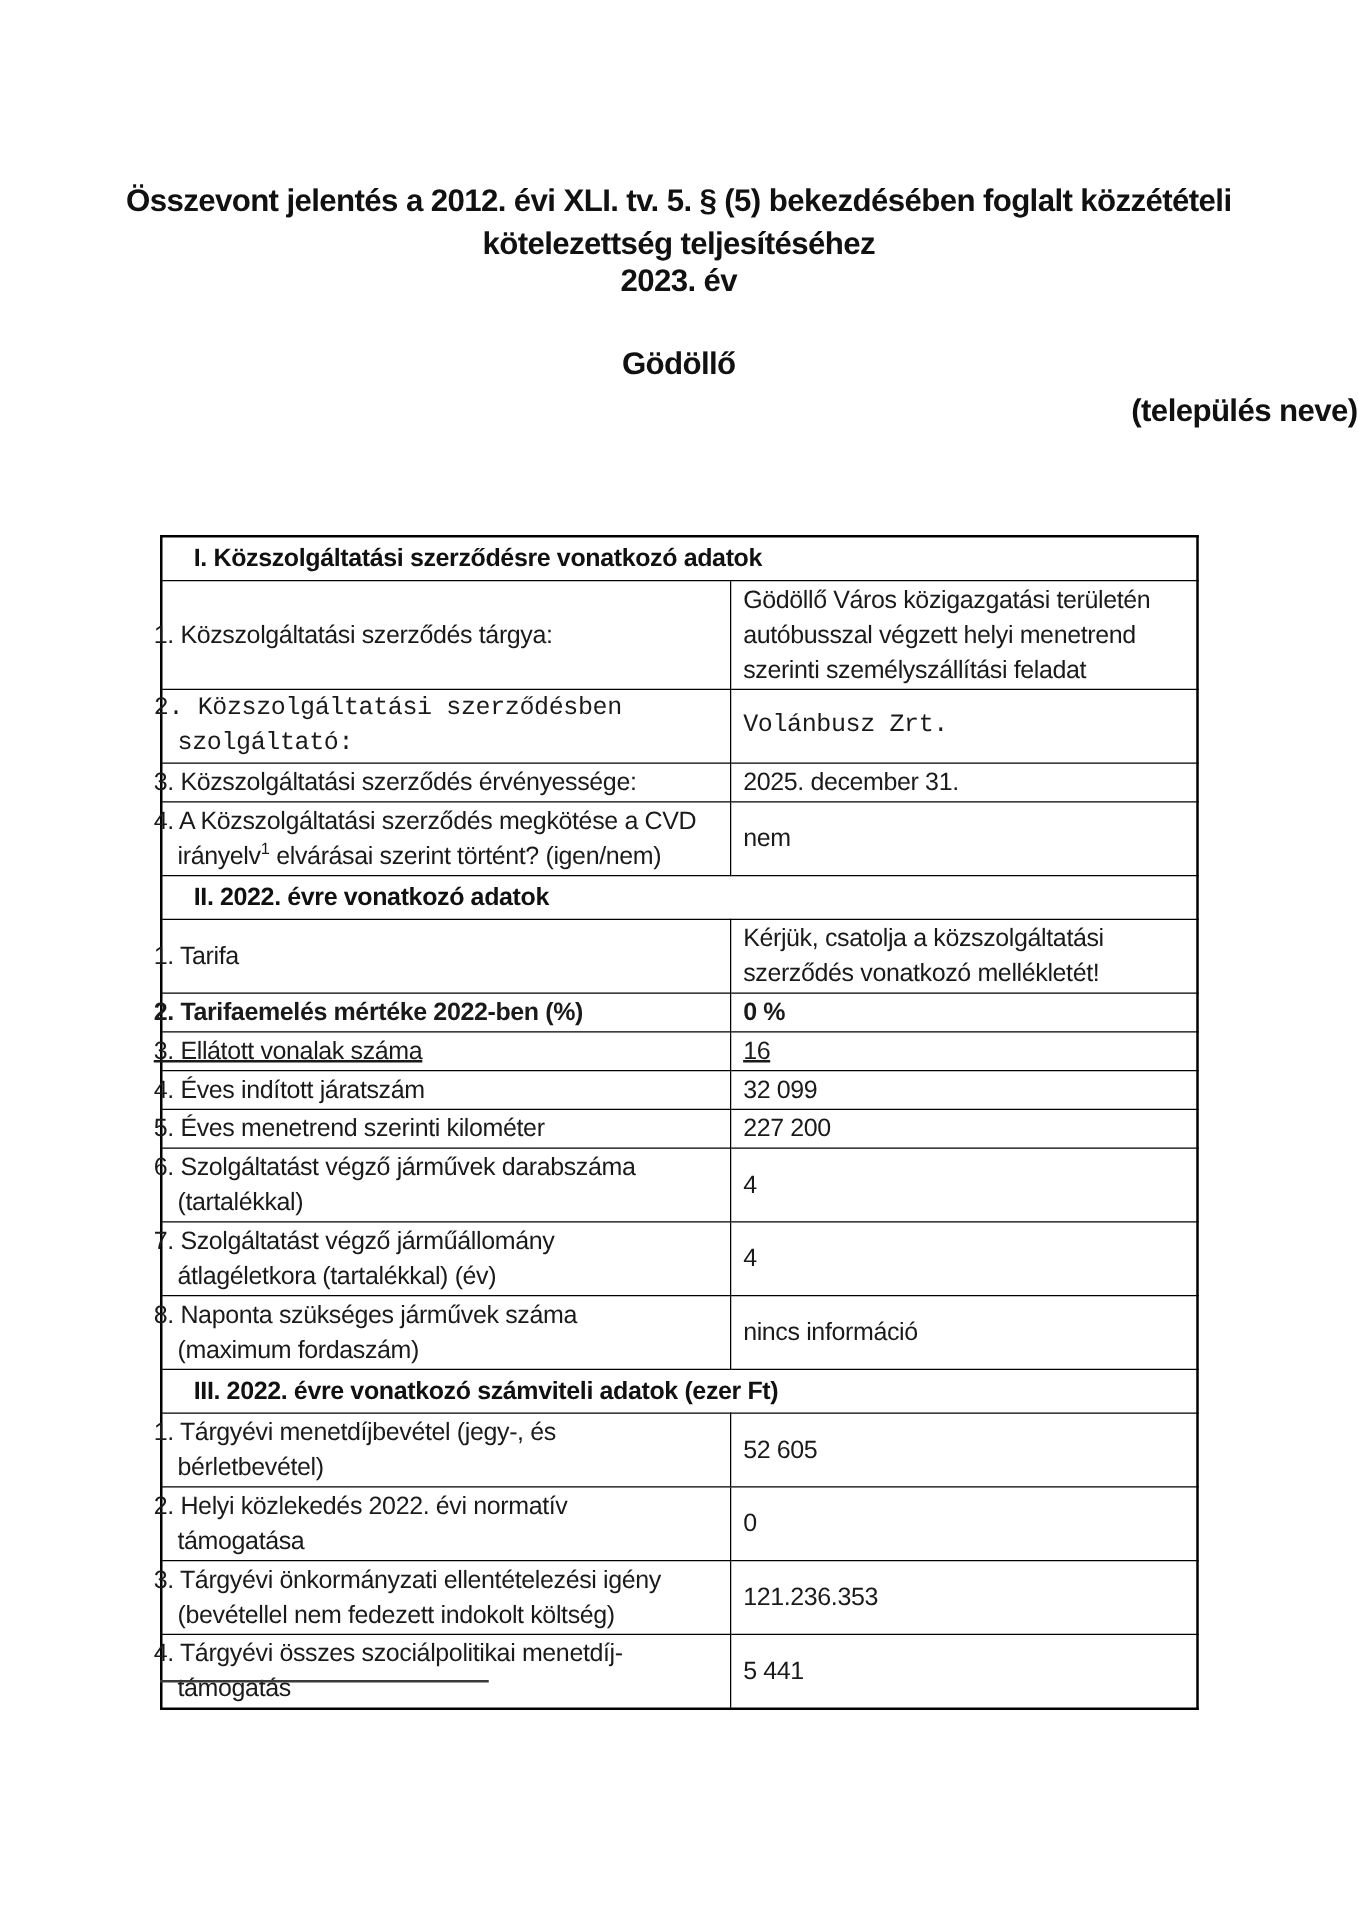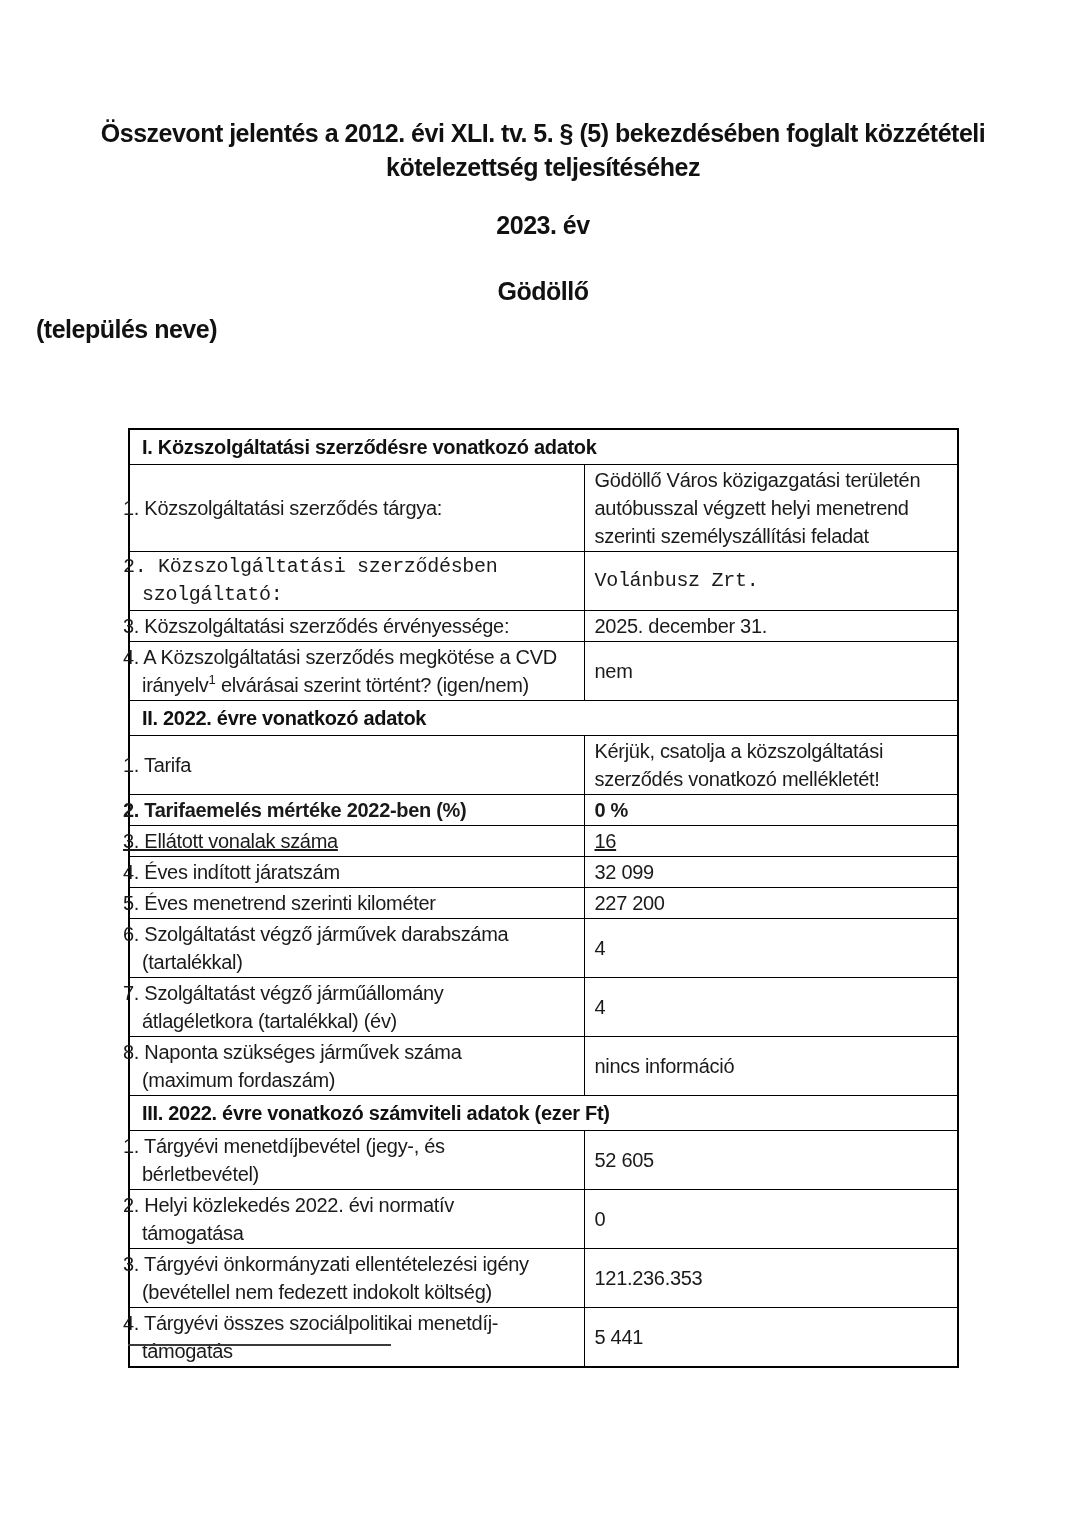--- a/index.html
+++ b/index.html
@@ -13,21 +13,21 @@
     height: 1536px;
     background: #ffffff;
     font-family: "Liberation Sans", "DejaVu Sans", sans-serif;
     color: #1a1a1a;
     overflow: hidden;
   }
   .doc-title {
     position: absolute;
     left: 0;
     right: 0;
-    top: 116px;
+    top: 144px;
     text-align: center;
     font-size: 25px;
     font-weight: bold;
     line-height: 34px;
     letter-spacing: -0.5px;
     white-space: pre-line;
     color: #111111;
   }
   .doc-year {
     position: absolute;
@@ -49,21 +49,21 @@
     font-size: 25px;
     font-weight: bold;
     letter-spacing: -0.5px;
     color: #111111;
   }
   .doc-municipality-note {
     position: absolute;
     left: 0;
     right: 0;
     top: 315px;
-    text-align: left;
+    text-align: right;
     font-size: 25px;
     font-weight: bold;
     letter-spacing: -0.5px;
     color: #111111;
     padding-left: 36px;
   }
   table.report-table {
     position: absolute;
     left: 128px;
     top: 428px;
@@ -75,21 +75,21 @@
     letter-spacing: -0.3px;
     color: #1a1a1a;
   }
   .report-table td {
     border: 1px solid #000000;
     vertical-align: middle;
     line-height: 28px;
   }
   .report-table td.section-header {
     font-weight: bold;
-    padding: 3px 12px;
+    padding: 3px 25px;
     white-space: pre-line;
     color: #111111;
     margin-left: 42px;
   }
   .report-table td.cell-label {
     padding: 1px 6px 1px 12px;
     text-indent: -19px;
     white-space: pre-line;
   }
   .report-table td.cell-value {

